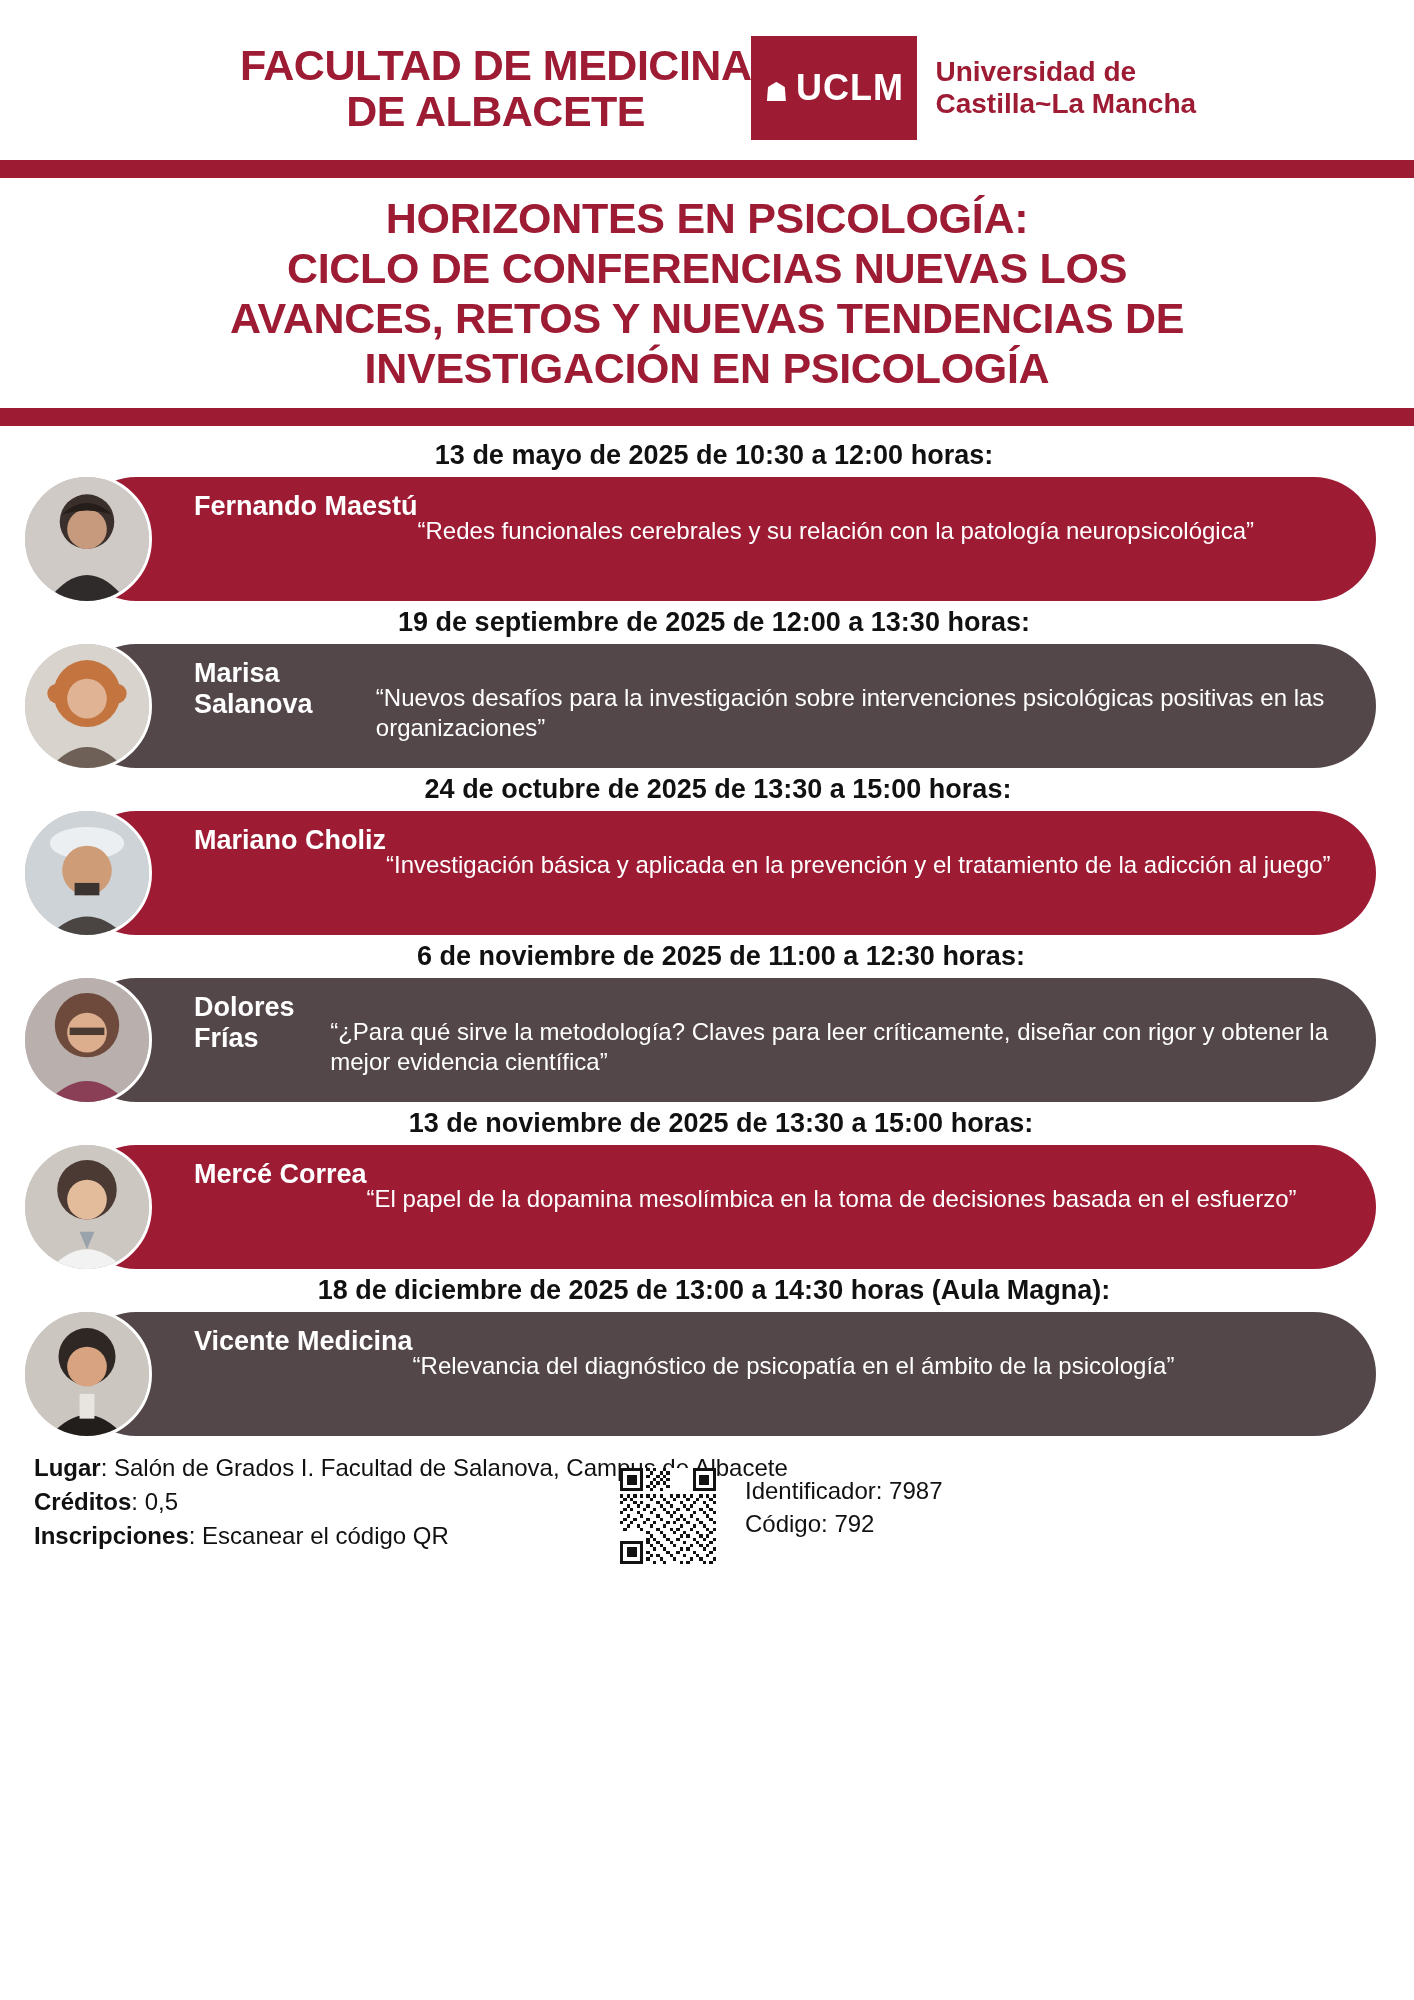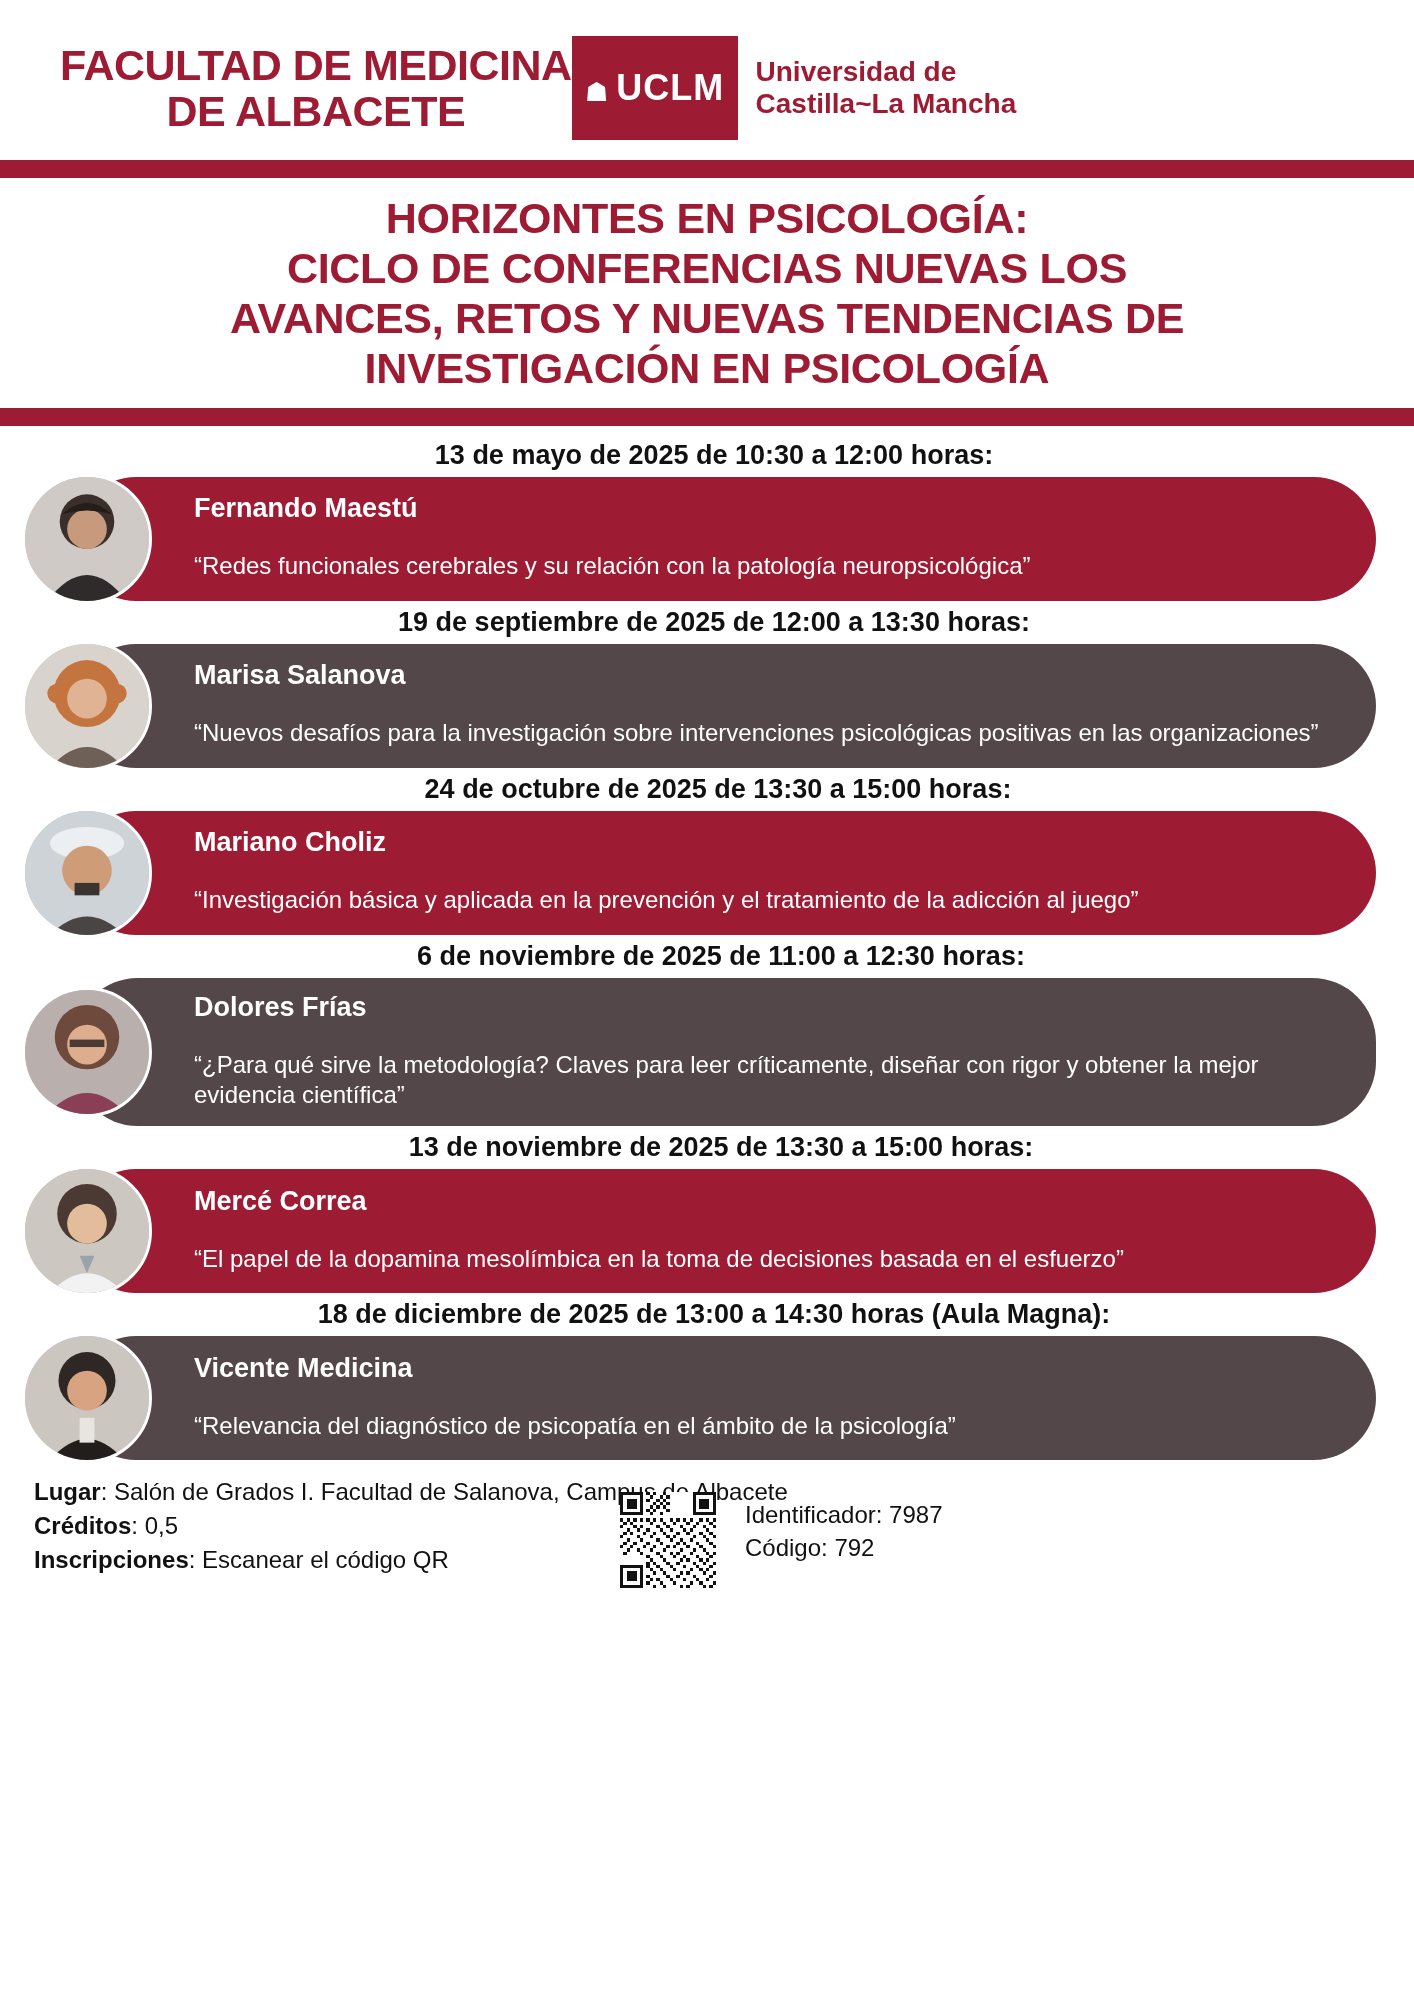--- a/index.html
+++ b/index.html
@@ -13,21 +13,21 @@
     font-family: "Liberation Sans", sans-serif;
     color: #1a1a1a;
     position: relative;
     overflow: hidden;
   }
 
   
   .header {
     display: flex;
     align-items: center;
-    justify-content: flex-start;
+    justify-content: center;
     padding: 26px 28px 10px 40px;
     box-sizing: border-box;
     height: 160px;
   }
   .faculty-title {
     font-size: 43px;
     font-weight: bold;
     color: #9e1b34;
     line-height: 1.08;
     letter-spacing: -0.5px;
@@ -106,22 +106,20 @@
   .card {
     position: relative;
     border-radius: 64px;
     min-height: 124px;
     margin-left: 52px;
     margin-right: 16px;
     padding: 14px 34px 16px 120px;
     box-sizing: border-box;
     color: #ffffff;
     display: flex;
-    flex-direction: column;
-    justify-content: center;
   }
   .card.red { background: #9e1b34; }
   .card.gray { background: #54474a; }
 
   .avatar {
     position: absolute;
     left: -52px;
     top: 50%;
     transform: translateY(-50%);
     width: 124px;

